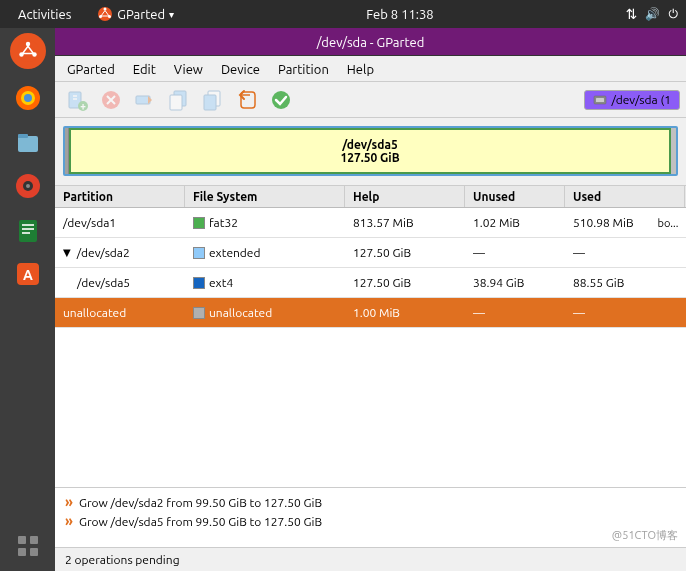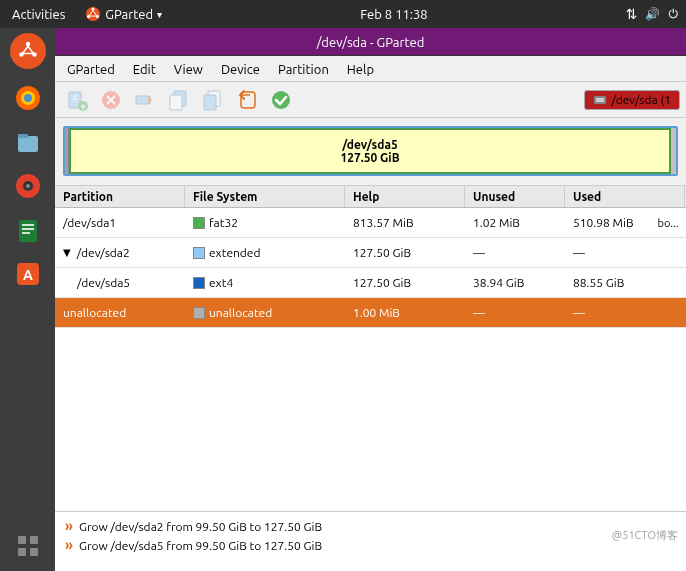--- a/index.html
+++ b/index.html
@@ -15,21 +15,21 @@
     
     .top-bar {
       height: 28px;
       background: #2c2c2c;
       display: flex;
       align-items: center;
       color: #fff;
       font-size: 13px;
     }
     .top-bar-activities {
-      padding: 0 12px;
+      padding: 0 18px;
       height: 100%;
       display: flex;
       align-items: center;
       color: #fff;
       font-size: 13px;
       cursor: pointer;
     }
     .top-bar-app {
       display: flex;
       align-items: center;
@@ -153,21 +153,21 @@
       cursor: default;
     }
     .toolbar-spacer { flex: 1; }
     .toolbar-device {
       display: flex;
       align-items: center;
       gap: 4px;
       padding: 2px 8px;
       border: 1px solid #aaa;
       border-radius: 3px;
-      background: #b91c1c;
+      background: #8b5cf6;
       font-size: 12px;
     }
 
     
     .disk-vis {
       height: 68px;
       background: #f0f0f0;
       padding: 8px 8px 4px 8px;
       border-bottom: 1px solid #ccc;
     }
@@ -543,15 +543,18 @@
     <div class="ops-item">
       <span class="ops-arrow">»</span>
       <span>Grow /dev/sda2 from 99.50 GiB to 127.50 GiB</span>
     </div>
     <div class="ops-item">
       <span class="ops-arrow">»</span>
       <span>Grow /dev/sda5 from 99.50 GiB to 127.50 GiB</span>
     </div>
   </div>
 
+  <div class="status-bar">
+    <span>2 operations pending</span>
+  </div>
 </div>
 
 <div class="watermark">@51CTO博客</div>
 
 </body></html>

